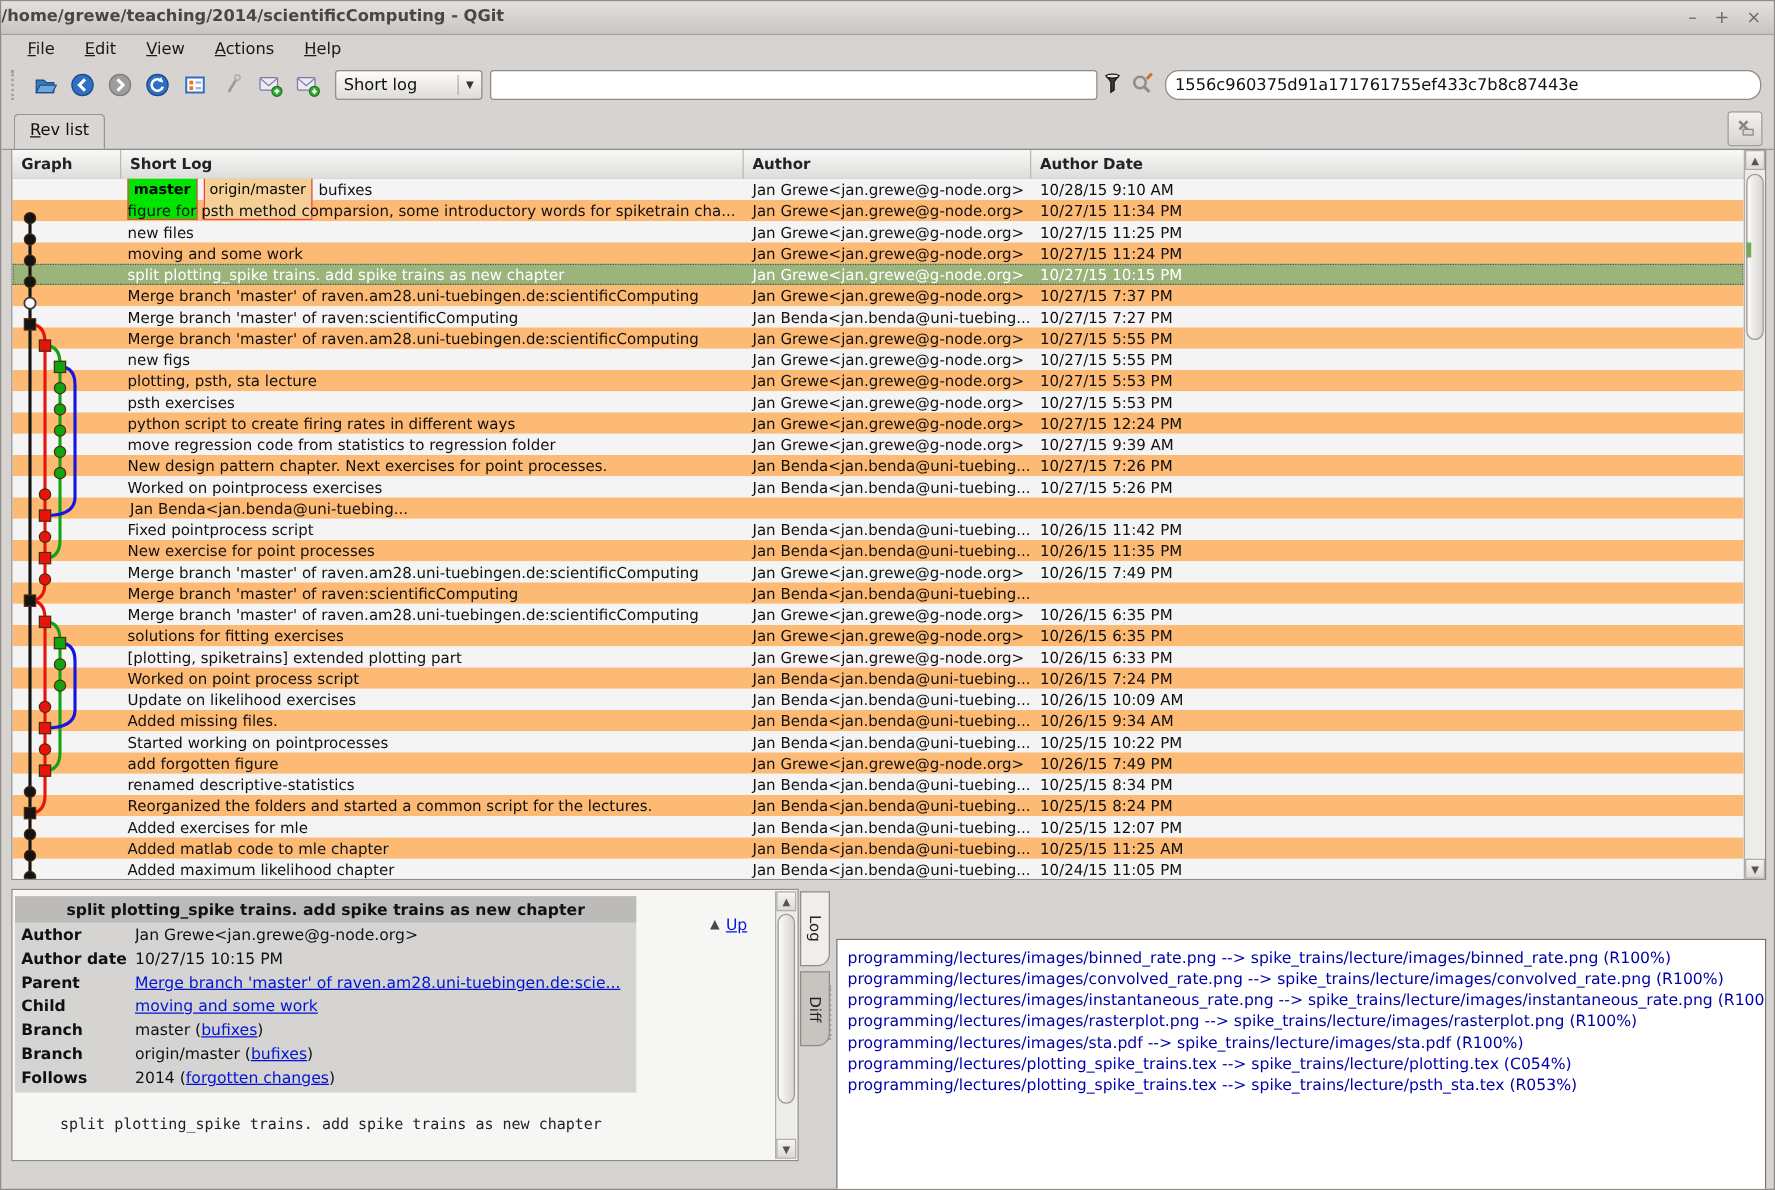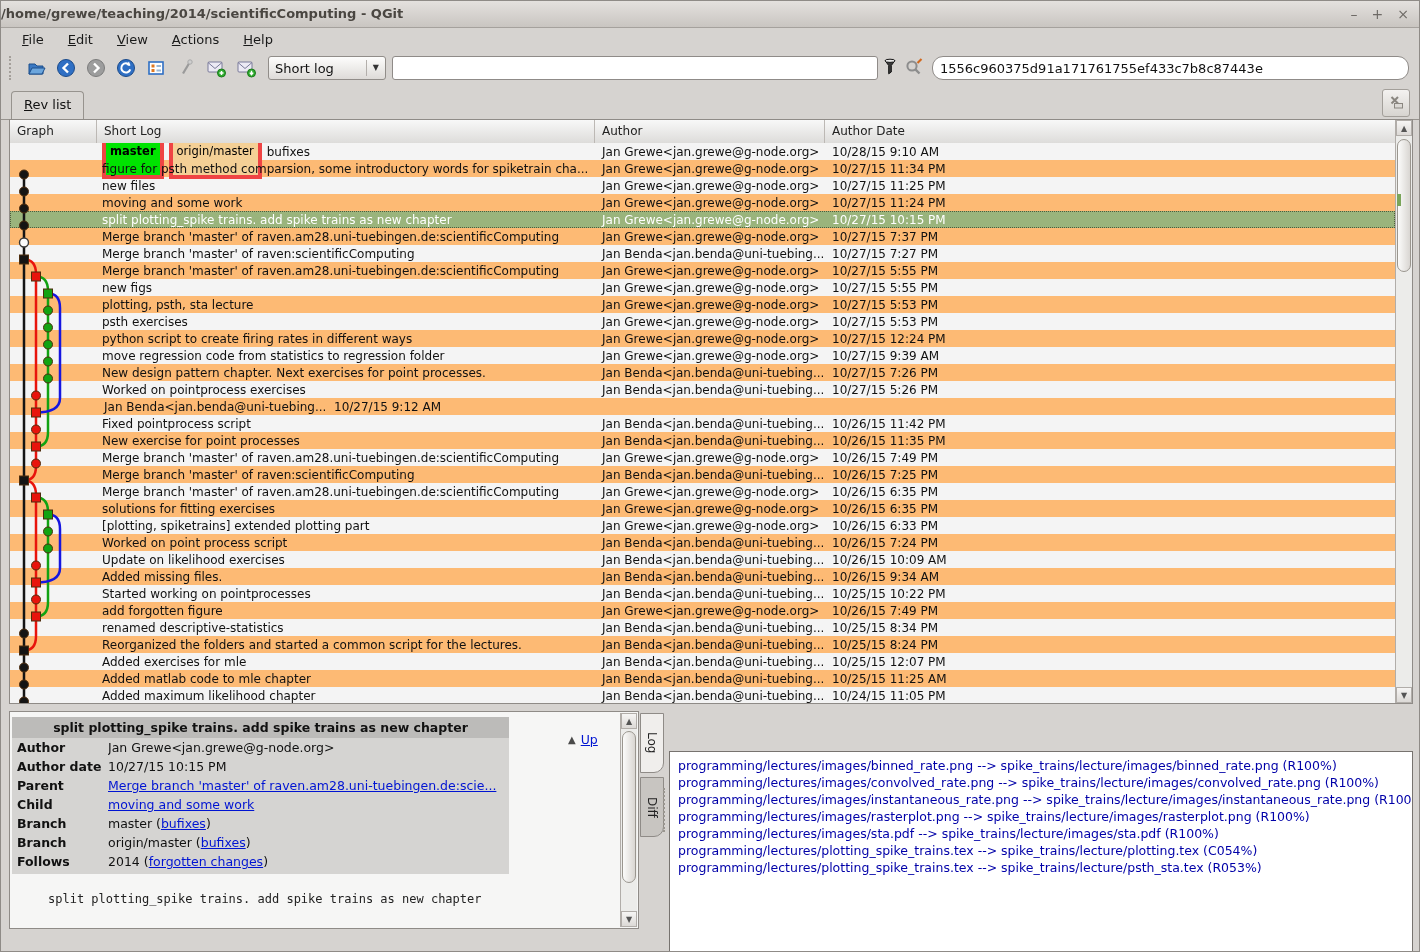--- a/index.html
+++ b/index.html
@@ -36,32 +36,32 @@
     font-size:13px;line-height:26px;}
   .tab span{display:inline-block;}
   .tab span::first-letter{text-decoration:underline;}
   .corner-btn{position:absolute;right:9px;top:4px;width:26px;height:26px;border:1px solid #a39f9a;border-radius:3px;
     background:linear-gradient(#f4f2f0,#d7d4d0);display:flex;align-items:center;justify-content:center;}
   
   .revlist{position:absolute;top:118px;left:8px;width:1404px;height:585px;background:#f4f4f4;
     border:1px solid #8f8b87;box-sizing:border-box;}
   .rl-header{height:23px;display:flex;background:linear-gradient(#f8f8f8,#dddcda);
     border-bottom:1px solid #b4b0ac;font-size:12px;color:#222;}
-  .hcell{padding:4px 0 0 7px;border-right:1px solid #bcb8b4;box-sizing:border-box;overflow:hidden;white-space:nowrap;}
+  .hcell{padding:4px 0 0 7px;border-right:1px solid #bcb8b4;box-sizing:border-box;overflow:hidden;white-space:nowrap;font-weight:bold;}
   .rl-bodywrap{position:absolute;top:23px;left:0;right:17px;bottom:0;overflow:hidden;}
   .rl-row{height:17px;display:flex;align-items:center;white-space:nowrap;}
   .rl-row{background:#f4f4f4;}
   .rl-row.alt{background:#fdba74;}
   .rl-row.selected{background:#9ab47c;color:#fff;outline:1px dotted #4c5c3c;outline-offset:-1px;}
   .cell{overflow:hidden;white-space:nowrap;box-sizing:border-box;}
   .c-graph{width:87px;flex:none;height:17px;}
   .c-msg{width:498px;flex:none;padding-left:5px;}
   .c-author{width:230px;flex:none;padding-left:7px;}
   .c-date{flex:1;padding-left:7px;}
-  .badge{display:inline-block;border:4px solid #ef4444;padding:16px 4px;margin-right:5px;height:14px;line-height:13px;
+  .badge{display:inline-block;border:1px solid #ef4444;padding:16px 4px;margin-right:5px;height:14px;line-height:13px;
     font-size:11.5px;color:#000;vertical-align:1px;}
   .badge.head{background:#00e400;font-weight:bold;}
   .badge.remote{background:#f4d096;}
   #graph-svg{position:absolute;top:23px;left:0;pointer-events:none;}
   
   .vscroll{position:absolute;top:0;right:0;width:17px;bottom:0;background:#ececea;border-left:1px solid #b1ada9;box-sizing:border-box;}
   .sb-arrow{position:absolute;left:0;right:0;height:16px;text-align:center;font-size:8px;color:#555;line-height:16px;
     background:linear-gradient(#f6f5f4,#dcd9d6);border:1px solid #b1ada9;box-sizing:border-box;}
   .sb-up{top:0;} .sb-down{bottom:0;}
   .sb-thumb{position:absolute;left:1px;right:1px;border:1px solid #9a968f;border-radius:7px;
@@ -307,21 +307,20 @@
           </div>
           <div class="rl-row">
             <div class="cell c-graph"></div>
             <div class="cell c-msg"><span>Worked on pointprocess exercises</span></div>
             <div class="cell c-author">Jan Benda&lt;jan.benda@uni-tuebing...</div>
             <div class="cell c-date">10/27/15 5:26 PM</div>
           </div>
           <div class="rl-row alt">
             <div class="cell c-graph"></div>
             <div class="cell c-author">Jan Benda&lt;jan.benda@uni-tuebing...</div>
-            <div class="cell c-date">10/27/15 9:12 AM</div>
           </div>
           <div class="rl-row">
             <div class="cell c-graph"></div>
             <div class="cell c-msg"><span>Fixed pointprocess script</span></div>
             <div class="cell c-author">Jan Benda&lt;jan.benda@uni-tuebing...</div>
             <div class="cell c-date">10/26/15 11:42 PM</div>
           </div>
           <div class="rl-row alt">
             <div class="cell c-graph"></div>
             <div class="cell c-msg"><span>New exercise for point processes</span></div>
@@ -331,21 +330,20 @@
           <div class="rl-row">
             <div class="cell c-graph"></div>
             <div class="cell c-msg"><span>Merge branch 'master' of raven.am28.uni-tuebingen.de:scientificComputing</span></div>
             <div class="cell c-author">Jan Grewe&lt;jan.grewe@g-node.org&gt;</div>
             <div class="cell c-date">10/26/15 7:49 PM</div>
           </div>
           <div class="rl-row alt">
             <div class="cell c-graph"></div>
             <div class="cell c-msg"><span>Merge branch 'master' of raven:scientificComputing</span></div>
             <div class="cell c-author">Jan Benda&lt;jan.benda@uni-tuebing...</div>
-            <div class="cell c-date">10/26/15 7:25 PM</div>
           </div>
           <div class="rl-row">
             <div class="cell c-graph"></div>
             <div class="cell c-msg"><span>Merge branch 'master' of raven.am28.uni-tuebingen.de:scientificComputing</span></div>
             <div class="cell c-author">Jan Grewe&lt;jan.grewe@g-node.org&gt;</div>
             <div class="cell c-date">10/26/15 6:35 PM</div>
           </div>
           <div class="rl-row alt">
             <div class="cell c-graph"></div>
             <div class="cell c-msg"><span>solutions for fitting exercises</span></div>

